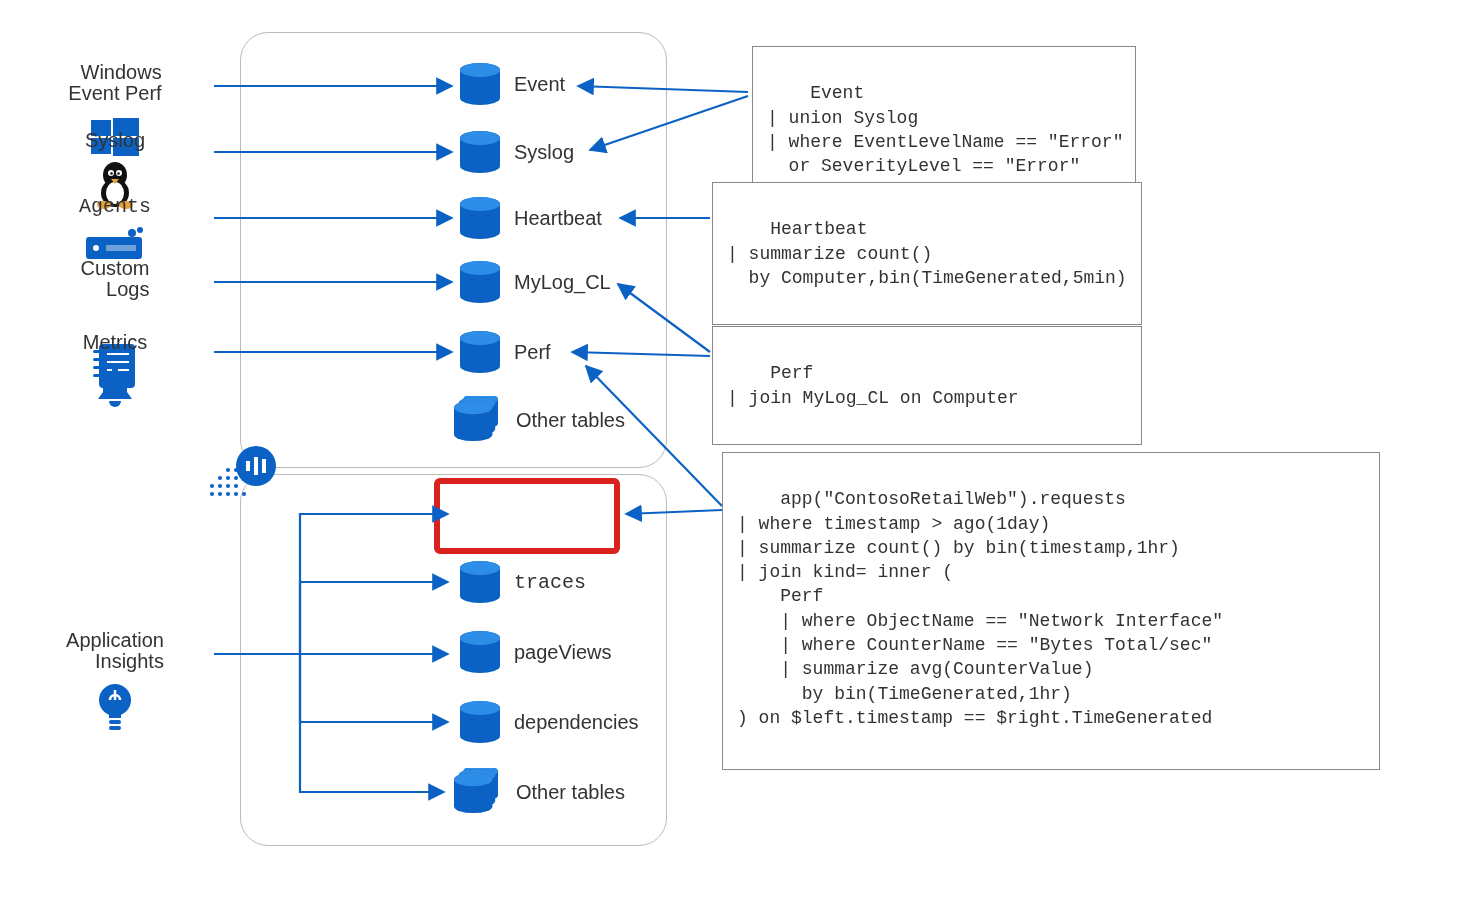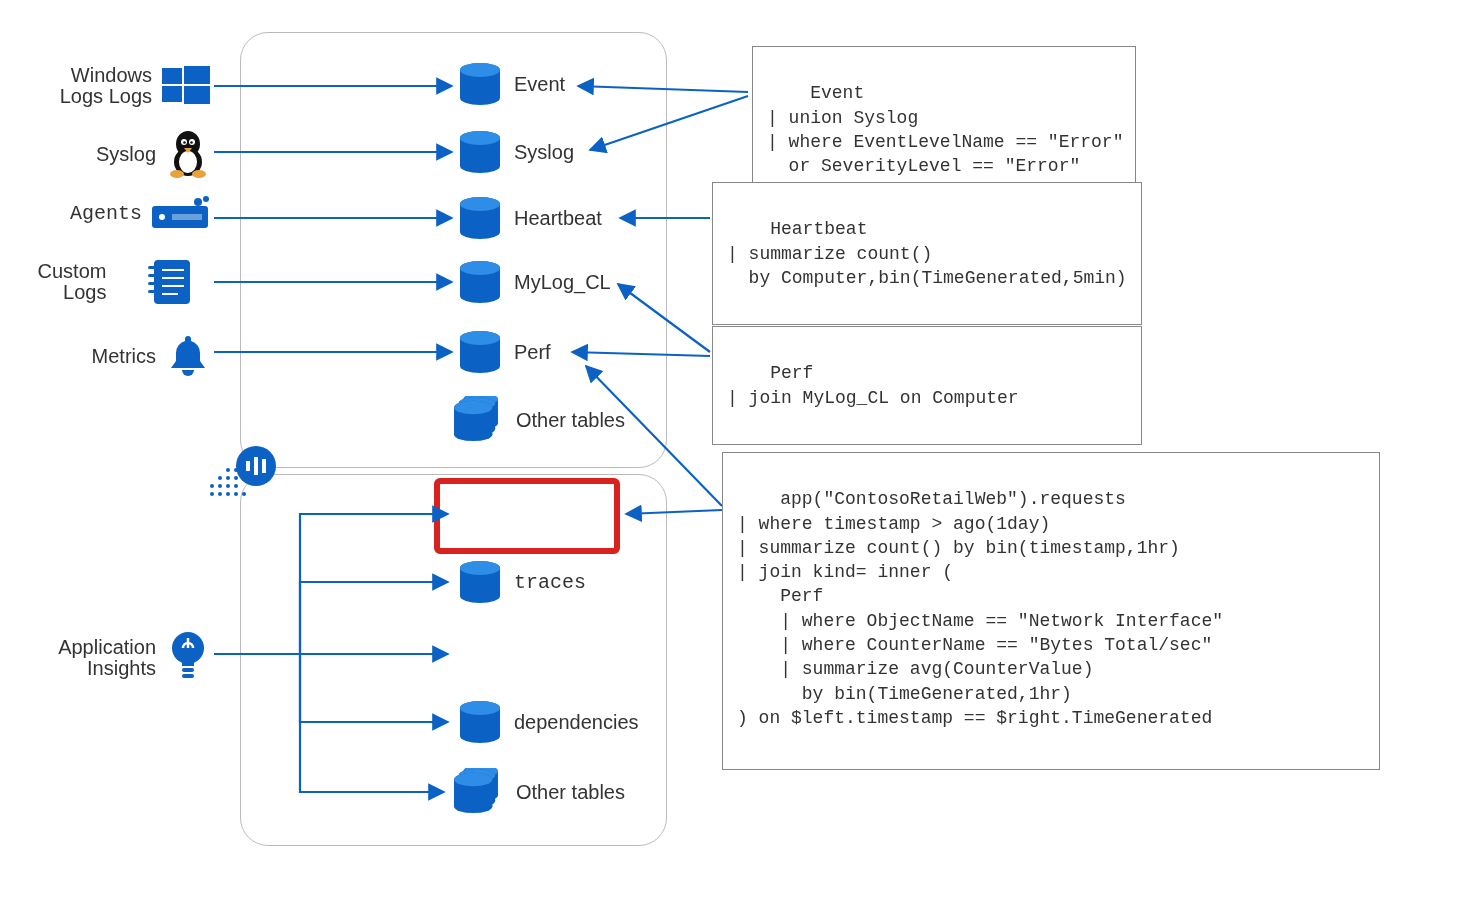--- a/index.html
+++ b/index.html
@@ -1,17 +1,17 @@
 <!DOCTYPE html>
 <html><head>
 <meta charset="utf-8">
 <style>
   html,body{margin:0;padding:0;font-family:"Segoe UI",Arial,sans-serif;background:#fff;color:#333;}
   .stage{position:relative;width:1477px;height:912px;}
-  .src{position:absolute;display:flex;align-items:center;gap:10px;}
+  .src{position:absolute;display:flex;align-items:center;gap:10px;flex-direction:column;}
   .src .label{font-size:20px;color:#333;text-align:right;line-height:1.05;}
   .table-row{position:absolute;display:flex;align-items:center;gap:12px;}
   .table-row .tlabel{font-size:20px;color:#333;}
   .db-icon{width:44px;height:44px;flex:0 0 auto;}
   .multi-db-icon{width:52px;height:48px;flex:0 0 auto;}
   .code-box{position:absolute;border:1px solid #888;background:#fff;padding:10px 14px;font-family:"Consolas","Courier New",monospace;font-size:18px;color:#333;white-space:pre;line-height:1.35;}
   .container-box{position:absolute;border:1px solid #bbb;border-radius:28px;background:rgba(255,255,255,0);}
   .highlight{position:absolute;border:6px solid #d9211e;border-radius:6px;pointer-events:none;}
   .ai-badge{position:absolute;width:40px;height:40px;border-radius:50%;background:#0b62c4;display:flex;align-items:center;justify-content:center;}
   .ai-badge .bar{width:4px;background:#fff;margin:0 2px;}
@@ -47,21 +47,21 @@
   </div>
   <div class="ai-badge" style="left:236px;top:446px;">
     <div class="bar" style="height:10px"></div>
     <div class="bar" style="height:18px"></div>
     <div class="bar" style="height:14px"></div>
   </div>
 
   <div class="src" style="left:20px;top:62px;width:190px;justify-content:flex-end;">
     <div class="label">
       <span>Windows</span><br>
-      <span>Logs Logs</span>
+      <span>Event Perf</span>
     </div>
     <svg width="48" height="48" viewBox="0 0 48 48">
       <g fill="#0b62c4">
           <rect x="0" y="6" width="20" height="16"></rect>
           <rect x="22" y="4" width="26" height="18"></rect>
           <rect x="0" y="24" width="20" height="16"></rect>
           <rect x="22" y="24" width="26" height="18"></rect>
         </g>
     </svg>
   </div>
@@ -192,20 +192,26 @@
       </svg>
     <span class="tlabel">Other tables</span>
   </div>
 
   <div class="table-row" style="left:458px;top:560px;font-family:Liberation Mono, monospace;">
     <svg class="db-icon" viewBox="0 0 44 44">
         <use href="#db"></use>
       </svg>
     <span class="tlabel">traces</span>
   </div>
+  <div class="table-row" style="left:458px;top:630px;">
+    <svg class="db-icon" viewBox="0 0 44 44">
+        <use href="#db"></use>
+      </svg>
+    <span class="tlabel">pageViews</span>
+  </div>
   <div class="table-row" style="left:458px;top:700px;">
     <svg class="db-icon" viewBox="0 0 44 44">
         <use href="#db"></use>
       </svg>
     <span class="tlabel">dependencies</span>
   </div>
   <div class="table-row" style="left:452px;top:768px;">
     <svg class="multi-db-icon" viewBox="0 0 54 50">
         <use href="#multidb"></use>
       </svg>

